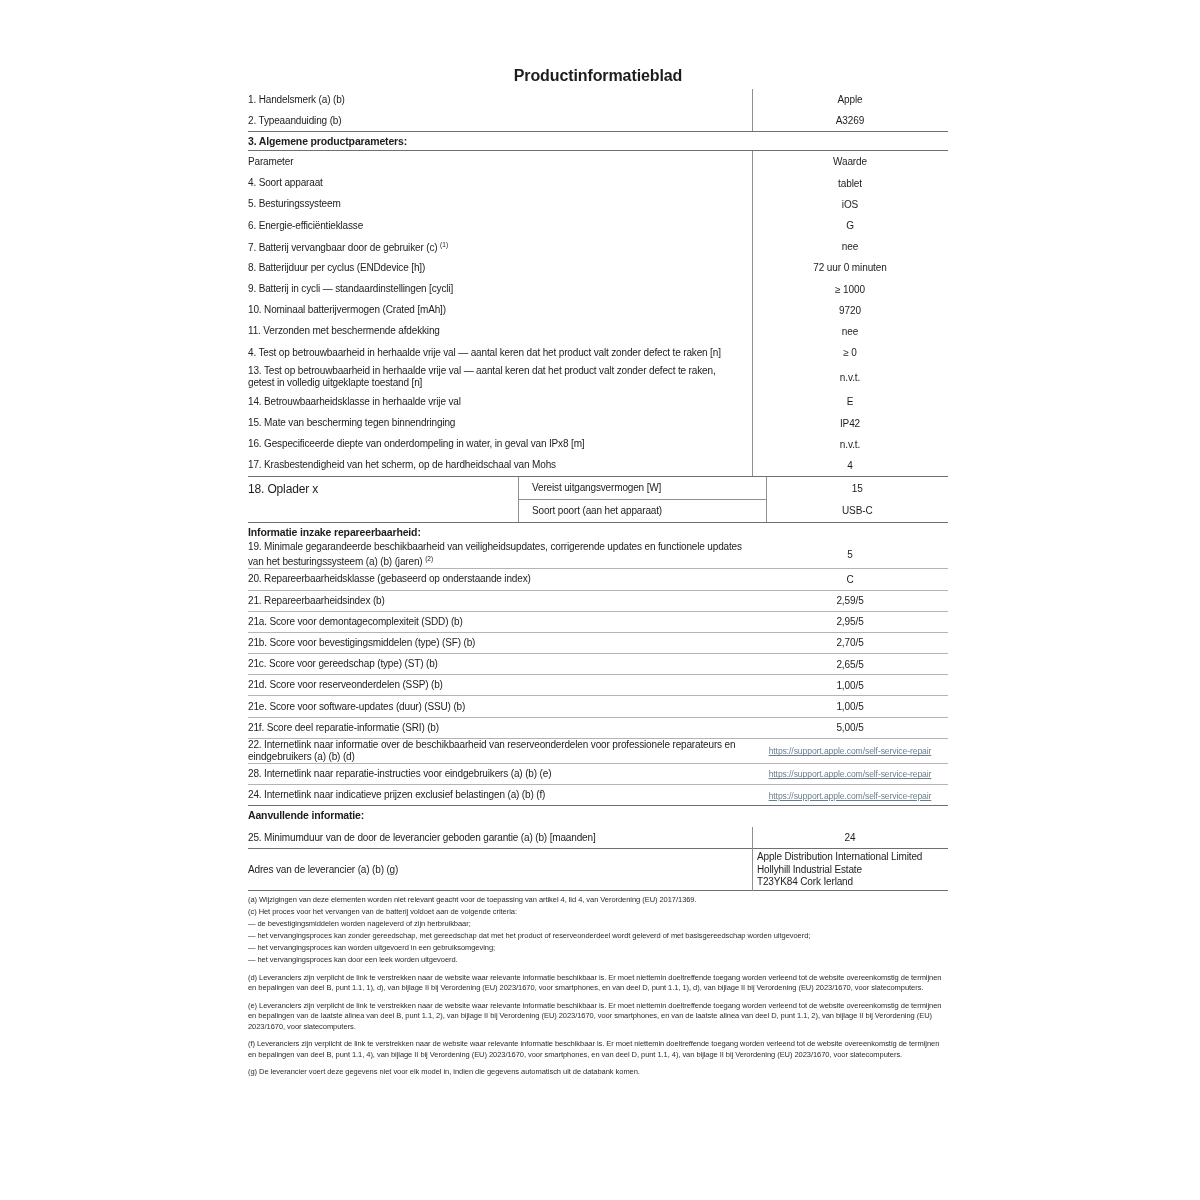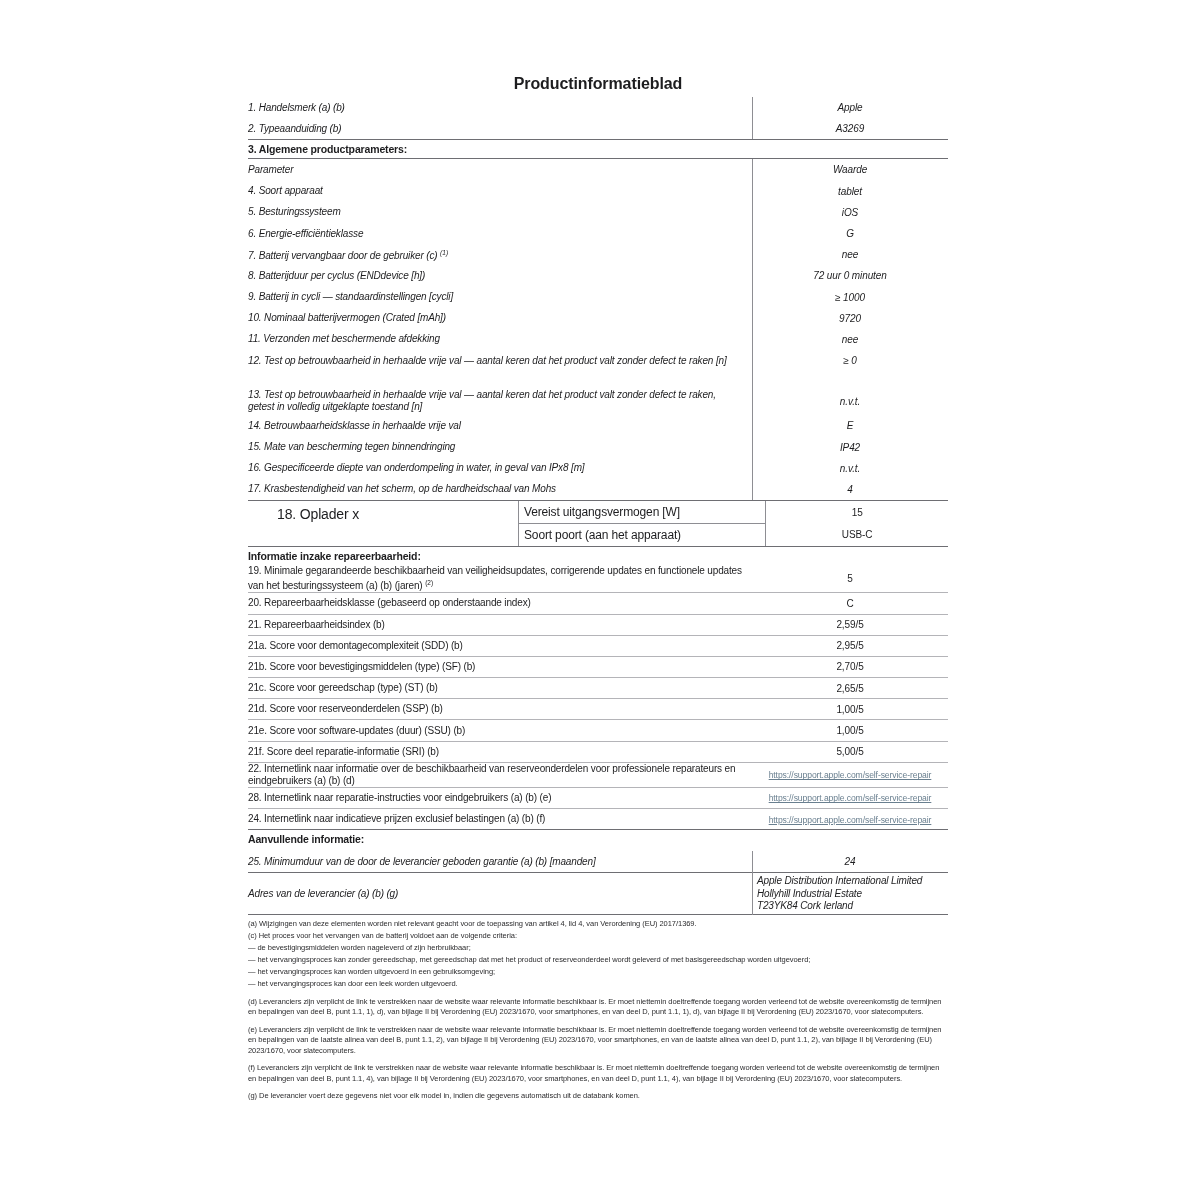--- a/index.html
+++ b/index.html
@@ -1,40 +1,40 @@
 <!DOCTYPE html>
 <html><head>
 <meta charset="utf-8">
 <style>
   html,body{margin:0;padding:0;background:#fff;}
   .page{position:relative;width:1200px;height:1200px;background:#fff;overflow:hidden;
         font-family:"Liberation Sans",sans-serif;color:#1d1d1f;}
-  .doc{position:absolute;left:248px;top:74px;width:700px;}
+  .doc{position:absolute;left:248px;top:66px;width:700px;}
   .title{text-align:center;font-weight:700;font-size:16px;line-height:20px;margin:0 0 3px 0;letter-spacing:-0.1px;}
   
   .row{display:flex;align-items:center;min-height:21.2px;box-sizing:border-box;}
   .lbl{width:504px;box-sizing:border-box;padding-right:10px;font-size:10px;letter-spacing:-0.15px;line-height:12px;}
   .val{width:196px;text-align:center;font-size:10px;letter-spacing:-0.1px;}
   sup{font-size:6.5px;letter-spacing:0;}
   
-  .sect{position:relative;font-style:italic;}
+  .sect{position:relative;}
   .sect::after{content:"";position:absolute;top:0;bottom:0;left:504px;width:1px;background:#8e8e93;}
   
   .sect-h{font-weight:700;font-size:10.5px;letter-spacing:-0.15px;padding:3px 0;box-sizing:border-box;}
   .bb-dark{border-bottom:1px solid #6e6e73;}
   .bb-light{border-bottom:1px solid #b4b4b8;}
-  .row2{min-height:28px;margin-top:16px;}
+  .row2{min-height:28px;}
   
   .charger{display:flex;border-top:1px solid #6e6e73;border-bottom:1px solid #6e6e73;box-sizing:border-box;}
-  .charger .c-lbl{width:270px;box-sizing:border-box;font-size:14px;letter-spacing:-0.15px;padding-top:5px;margin-left:29px;}
+  .charger .c-lbl{width:270px;box-sizing:border-box;font-size:12px;letter-spacing:-0.15px;padding-top:5px;}
   .charger .c-right{width:430px;}
   .subrow{display:flex;height:22.5px;align-items:center;}
   .subrow .mid{width:266px;height:100%;box-sizing:border-box;display:flex;align-items:center;
-               border-left:1px solid #8e8e93;border-right:1px solid #8e8e93;padding-left:5px;
-               font-size:12px;letter-spacing:-0.15px;}
+               border-left:1px solid #8e8e93;border-right:1px solid #8e8e93;padding-left:13px;
+               font-size:10px;letter-spacing:-0.15px;}
   .subrow.first .mid{border-bottom:1px solid #8e8e93;}
   .subrow .val{width:195px;}
   
   .rrow19{min-height:26px;}
   .lrow{min-height:23px;}
   a.link{font-size:8.6px;color:#697f8f;text-decoration:underline;letter-spacing:-0.1px;cursor:pointer;}
   
   .addr{display:flex;border-top:1px solid #6e6e73;border-bottom:1px solid #6e6e73;box-sizing:border-box;min-height:38px;align-items:center;}
   .addr .lbl{align-self:center;}
   .addr .aval{width:196px;box-sizing:border-box;padding:2px 0 2px 5px;font-size:10px;line-height:12.3px;letter-spacing:-0.15px;text-align:left;}
@@ -95,21 +95,21 @@
       </div>
       <div class="row">
         <div class="lbl">10. Nominaal batterijvermogen (Crated [mAh])</div>
         <div class="val">9720</div>
       </div>
       <div class="row">
         <div class="lbl">11. Verzonden met beschermende afdekking</div>
         <div class="val">nee</div>
       </div>
       <div class="row">
-        <div class="lbl">12. Test op betrouwbaarheid in herhaalde vrije val — aantal keren dat het product valt zonder defect te raken [n]</div>
+        <div class="lbl">4. Test op betrouwbaarheid in herhaalde vrije val — aantal keren dat het product valt zonder defect te raken [n]</div>
         <div class="val">≥ 0</div>
       </div>
       <div class="row row2">
         <div class="lbl">13. Test op betrouwbaarheid in herhaalde vrije val — aantal keren dat het product valt zonder defect te raken, getest in volledig uitgeklapte toestand [n]</div>
         <div class="val">n.v.t.</div>
       </div>
       <div class="row">
         <div class="lbl">14. Betrouwbaarheidsklasse in herhaalde vrije val</div>
         <div class="val">E</div>
       </div>

